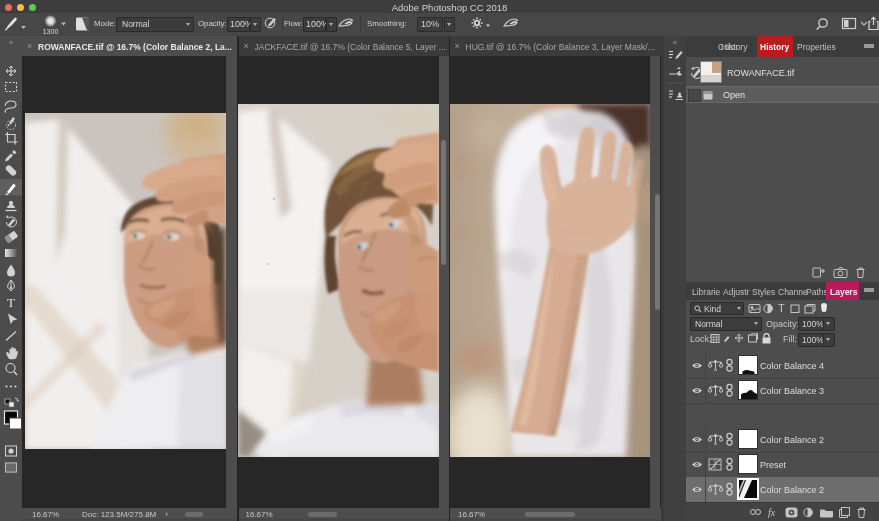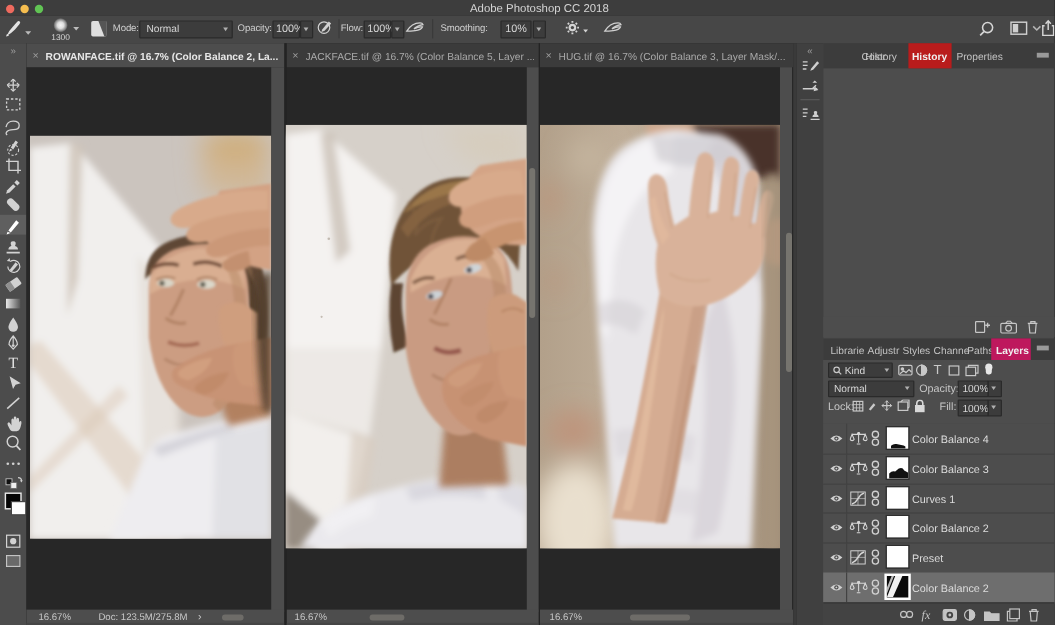--- a/index.html
+++ b/index.html
@@ -488,20 +488,40 @@
  <div class="abs ptabbar" style="left:0;top:0;width:193px;height:21px;">
   <span class="abs" style="left:0;top:6px;margin-left:32px;">Color</span>
   <span class="abs" style="left:35px;top:6px;">History</span>
   <div class="abs" style="left:71px;top:0;width:36px;height:21px;background:#b91c1c;color:#f0f0f0;font-weight:bold;">
           <span class="abs" style="left:3px;top:6px;">History</span>
         </div>
   <span class="abs" style="left:111px;top:6px;">Properties</span>
   <span class="menubar" style="left:178px;top:8px;"></span>
  </div>
 
+ <div class="abs pbody" style="left:0;top:21px;width:193px;height:207px;">
+  <svg class="abs" style="left:3px;top:8px" width="14" height="16" viewBox="0 0 14 16">
+          <path d="M4 11 l6-7.5 2 2 -6.2 7z" fill="#d0d0d0"></path>
+          <path d="M2.5 8 a5.5 5.5 0 1 0 2.2-4.4" stroke="#d0d0d0" fill="none"></path>
+          <path d="M4.4 1.6 l0.6 3.2 -3-0.6z" fill="#d0d0d0"></path>
+        </svg>
+  <div class="abs" style="left:15px;top:5px;width:20px;height:20px;background:#f2f0ee;outline:1px solid #808080;">
+   <div class="abs" style="left:11px;top:0;width:9px;height:11px;background:#c9a184;"></div>
+   <div class="abs" style="left:0;top:13px;width:20px;height:7px;background:#d8d3cf;"></div>
+  </div>
+  <span class="abs" style="left:41px;top:11px;font-size:9px;color:#e0e0e0;">ROWANFACE.tif</span>
+  <div class="abs" style="left:0;top:29px;width:193px;height:15px;background:#5d5d5d;border-top:1px solid #6a6a6a;border-bottom:1px solid #6a6a6a;">
+   <div class="abs" style="left:2px;top:2px;width:11px;height:11px;background:#474747;border:1px solid #3a3a3a;"></div>
+   <svg class="abs" style="left:16px;top:2px" width="12" height="12" viewBox="0 0 12 12">
+            <rect x="1.5" y="2.5" width="9" height="8" rx="1" fill="#c9c9c9"></rect>
+            <rect x="1.5" y="2.5" width="9" height="2.6" fill="#9a9a9a"></rect>
+          </svg>
+  <span class="abs" style="left:37px;top:3px;font-size:9px;color:#e4e4e4;">Open</span>
+  </div>
+ </div>
 
  <div class="abs" style="left:0;top:228px;width:193px;height:17px;background:#4d4d4d;">
   <svg class="abs" style="left:124px;top:2px" width="62" height="13" viewBox="0 0 62 13">
    <g stroke="#c6c6c6" fill="none">
     <rect x="3" y="2" width="7.5" height="9" rx="0.5"></rect>
             <path d="M11 5 h4 M13 3 v4" stroke-width="1.2"></path>
     <g transform="translate(24,0)">
               <rect x="0" y="3.5" width="13" height="8" rx="1"></rect>
               <circle cx="6.5" cy="7.5" r="2.4"></circle>
               <path d="M4 3.5 l1.5-1.8 h2.5 l1.5 1.8" stroke-width="1"></path>
@@ -644,44 +664,20 @@
               <circle cx="4.5" cy="10.5" r="2.6"></circle>
             </g>
           </svg>
           <div class="mask">
             <svg width="18" height="18">
               <path d="M2 18 v-4.5 q2.5-2.5 5-1.5 l3-2.5 q3-1.5 4.5 1.5 l3.5 2 v5z" fill="#111"></path>
             </svg>
           </div>
           <span class="lname">Color Balance 3</span>
         </div>
-  <div class="lrow" style="top:49.6px;">
-          <svg class="abs" style="left:5px;top:8px" width="12" height="9" viewBox="0 0 12 9">
-            <path d="M1 4.5 Q6 -0.5 11 4.5 Q6 9.5 1 4.5z" fill="#d0d0d0"></path>
-            <circle cx="6" cy="4.5" r="1.8" fill="#4d4d4d"></circle>
-            <circle cx="6" cy="4.5" r="0.8" fill="#d0d0d0"></circle>
-          </svg>
-          <div class="abs" style="left:18.5px;top:0;width:1px;height:24.8px;background:#424242;"></div>
-          <svg class="abs" style="left:22px;top:6px" width="14" height="13" viewBox="0 0 14 13">
-            <g stroke="#d6d6d6" fill="none" stroke-width="0.8">
-              <rect x="1" y="1" width="12" height="11"></rect>
-              <line x1="1" y1="6.5" x2="13" y2="6.5" stroke-width="0.5"></line>
-              <line x1="7" y1="1" x2="7" y2="12" stroke-width="0.5"></line>
-              <path d="M2 11 Q5 10 7 6.5 Q9 3 12 2" stroke-width="1.1"></path>
-            </g>
-          </svg>
-          <svg class="abs" style="left:39px;top:5px" width="9" height="15" viewBox="0 0 9 15">
-            <g stroke="#d0d0d0" fill="none" stroke-width="1.1">
-              <circle cx="4.5" cy="4" r="2.6"></circle>
-              <circle cx="4.5" cy="10.5" r="2.6"></circle>
-            </g>
-          </svg>
-          <div class="mask"></div>
-          <span class="lname">Curves 1</span>
-        </div>
   <div class="lrow" style="top:74.4px;">
           <svg class="abs" style="left:5px;top:8px" width="12" height="9" viewBox="0 0 12 9">
             <path d="M1 4.5 Q6 -0.5 11 4.5 Q6 9.5 1 4.5z" fill="#d0d0d0"></path>
             <circle cx="6" cy="4.5" r="1.8" fill="#4d4d4d"></circle>
             <circle cx="6" cy="4.5" r="0.8" fill="#d0d0d0"></circle>
           </svg>
           <div class="abs" style="left:18.5px;top:0;width:1px;height:24.8px;background:#424242;"></div>
           <svg class="abs" style="left:22px;top:7px" width="15" height="11" viewBox="0 0 15 11">
             <g stroke="#d6d6d6" fill="none" stroke-width="0.9">
               <line x1="2" y1="2" x2="13" y2="2"></line>

